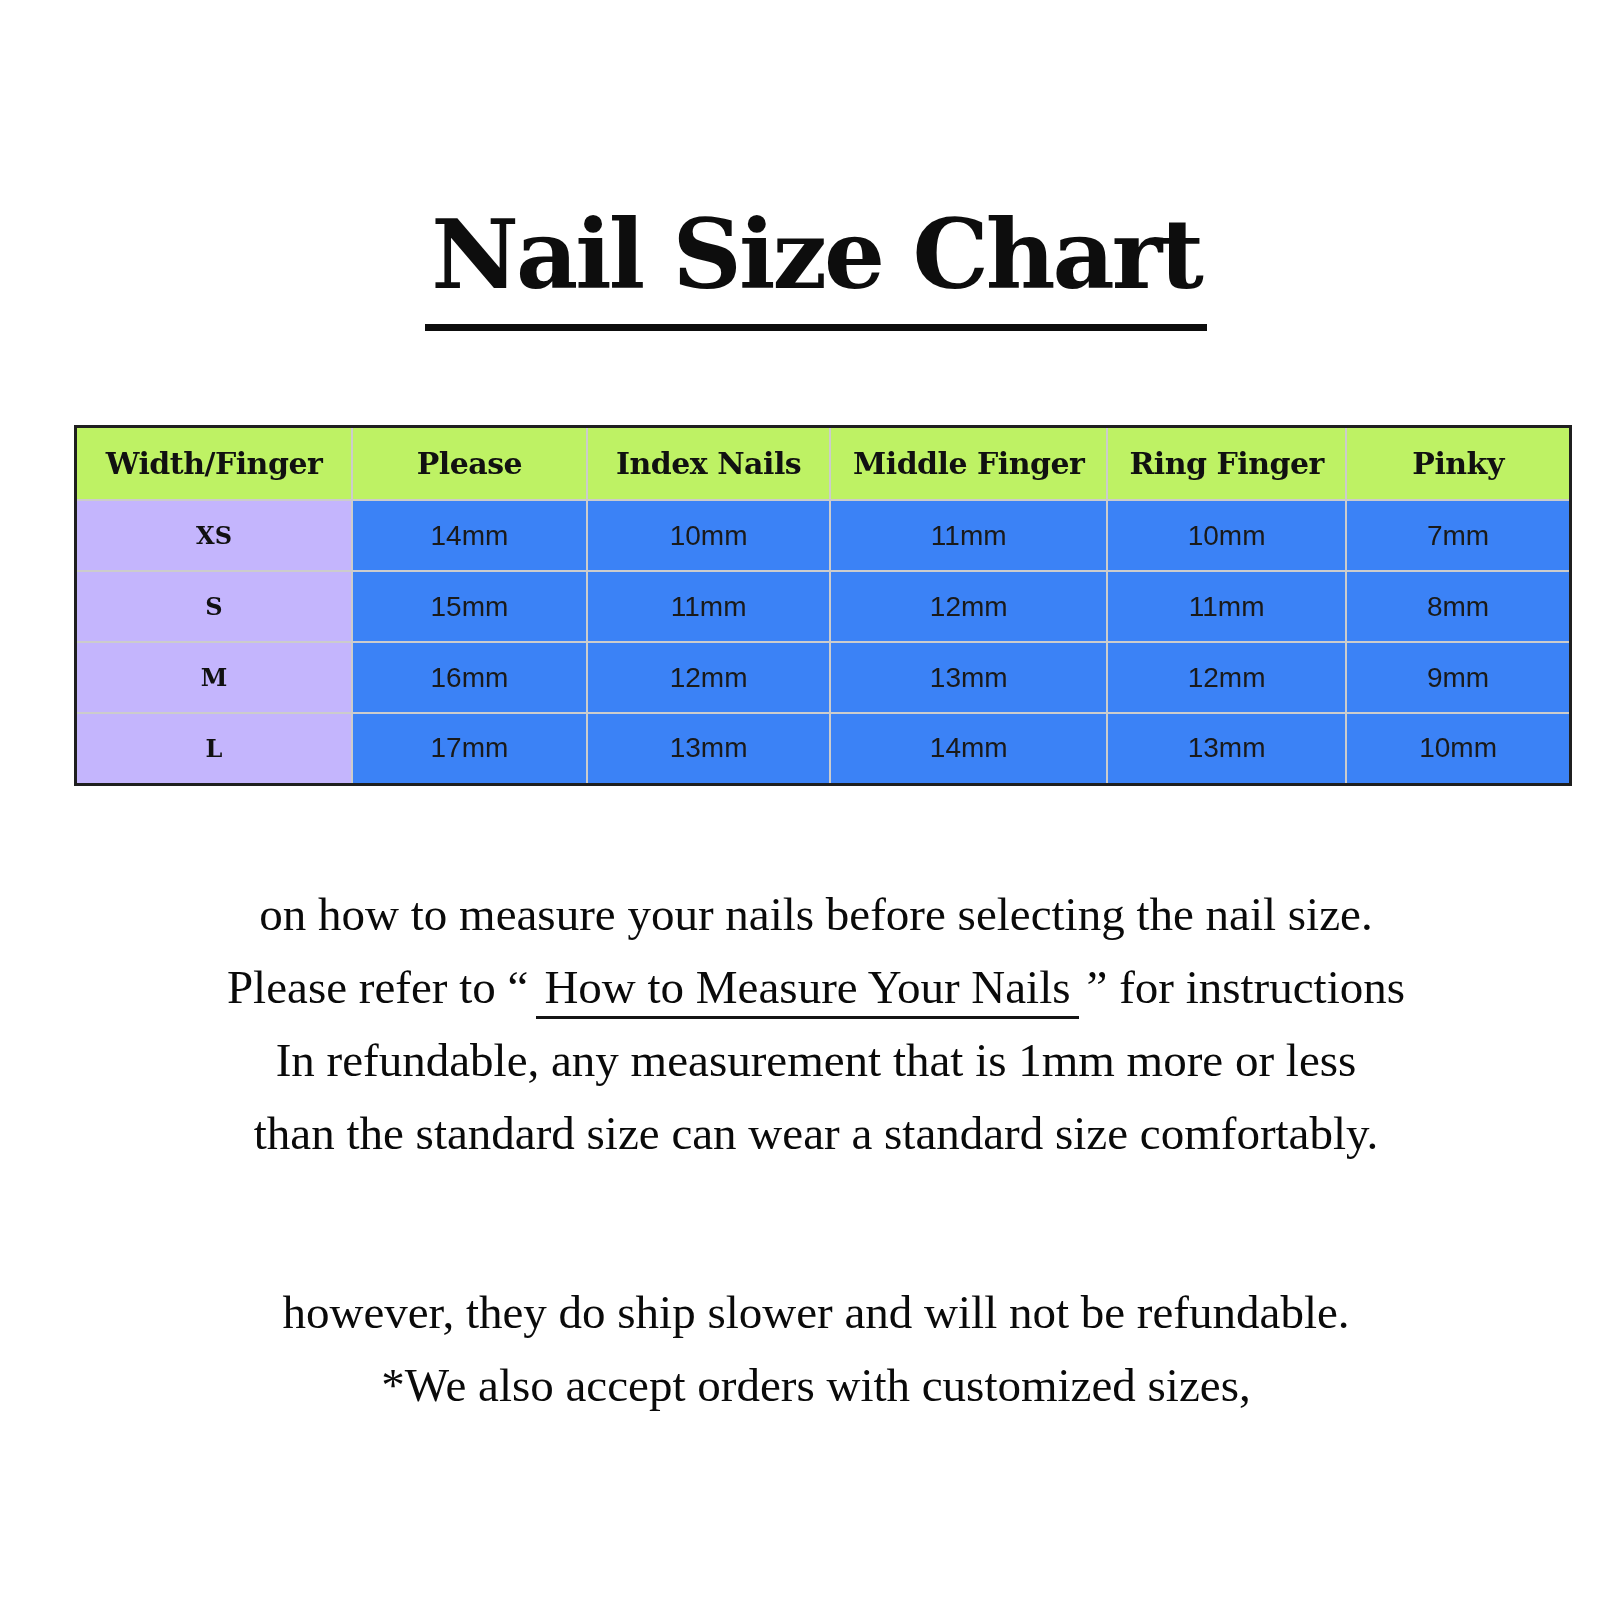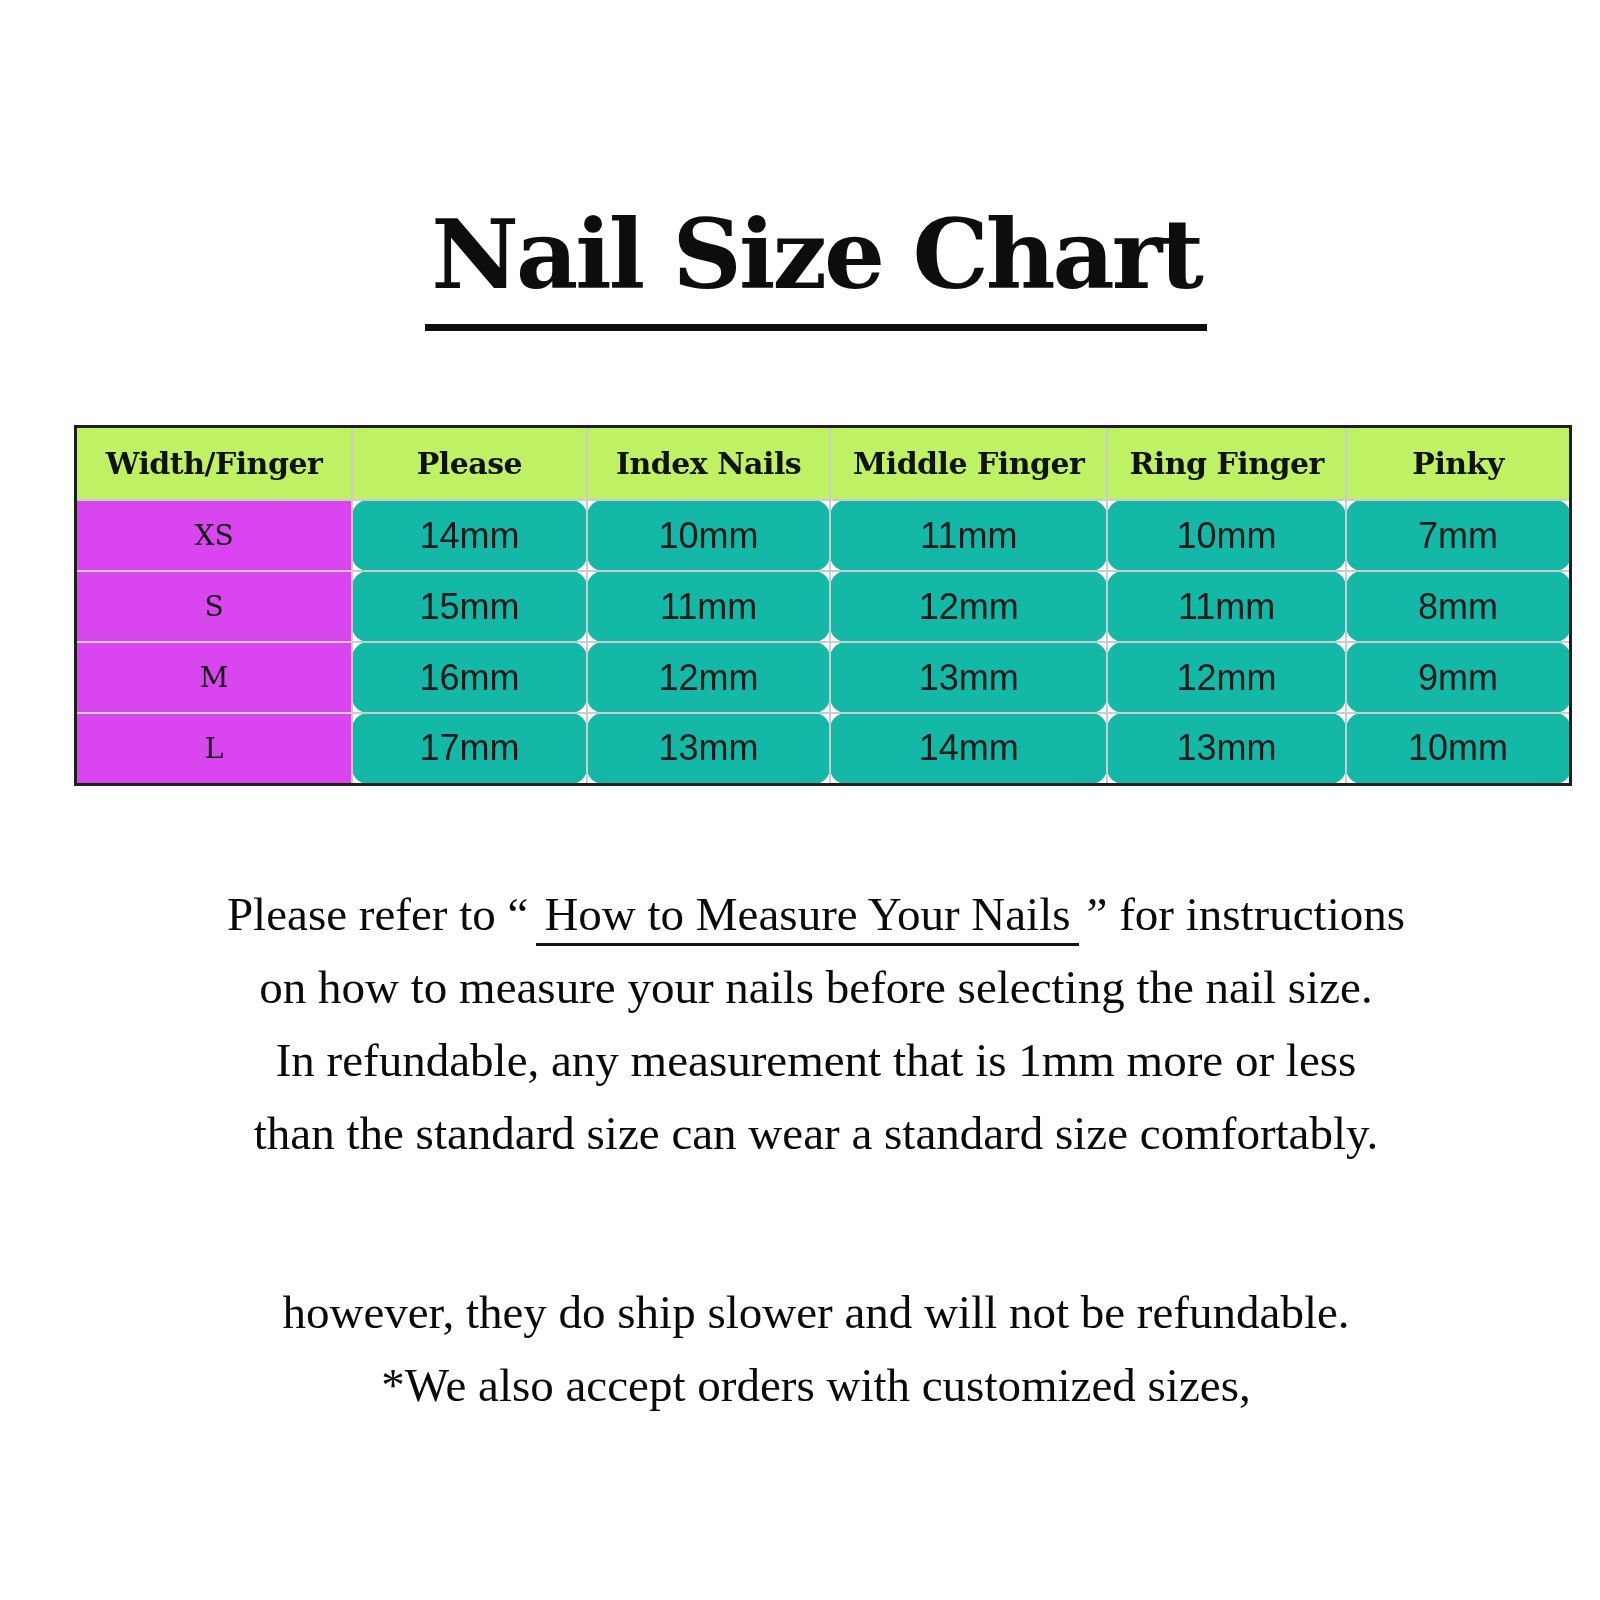--- a/index.html
+++ b/index.html
@@ -49,34 +49,33 @@
     height: 74px;
     background: #bef264;
     font-family: "DejaVu Serif", serif;
     font-weight: 900;
     font-size: 30px;
     letter-spacing: -0.5px;
     color: #111;
   }
   .size-table tbody th {
     height: 71px;
-    background: #d946ef;
+    background: #c4b5fd;
     font-family: "DejaVu Serif", serif;
-    font-weight: 400;
-    font-size: 28px;
+    font-weight: 700;
+    font-size: 24px;
     color: #111;
   }
   .size-table tbody td {
     height: 71px;
-    background: #14b8a6;
+    background: #3b82f6;
     font-family: "Liberation Sans", sans-serif;
     font-weight: 400;
-    font-size: 36px;
+    font-size: 28px;
     color: #1a1a1a;
-    border-radius: 16px;
   }
 
   
   .notes { text-align: center; }
   .para { font-size: 47px; line-height: 57px; color: #0a0a0a; }
   .para-1 { margin-top: 76px; }
   .para-2 { margin-top: 90px; }
   .underlined {
     border-bottom: 3px solid #141414;
     padding-bottom: 3px;
@@ -141,22 +140,22 @@
         <td>13mm</td>
         <td>14mm</td>
         <td>13mm</td>
         <td>10mm</td>
       </tr>
     </tbody>
   </table>
 
   <div class="notes">
     <div class="para para-1">
+      <div>on how to measure your nails before selecting the nail size.</div>
       <div><span>Please refer to “</span><span class="underlined">How to Measure Your Nails</span><span>” for instructions</span></div>
-      <div>on how to measure your nails before selecting the nail size.</div>
       <div>In refundable, any measurement that is 1mm more or less</div>
       <div>than the standard size can wear a standard size comfortably.</div>
     </div>
     <div class="para para-2">
       <div>however, they do ship slower and will not be refundable.</div>
       <div>*We also accept orders with customized sizes,</div>
     </div>
   </div>
 
 </div>

